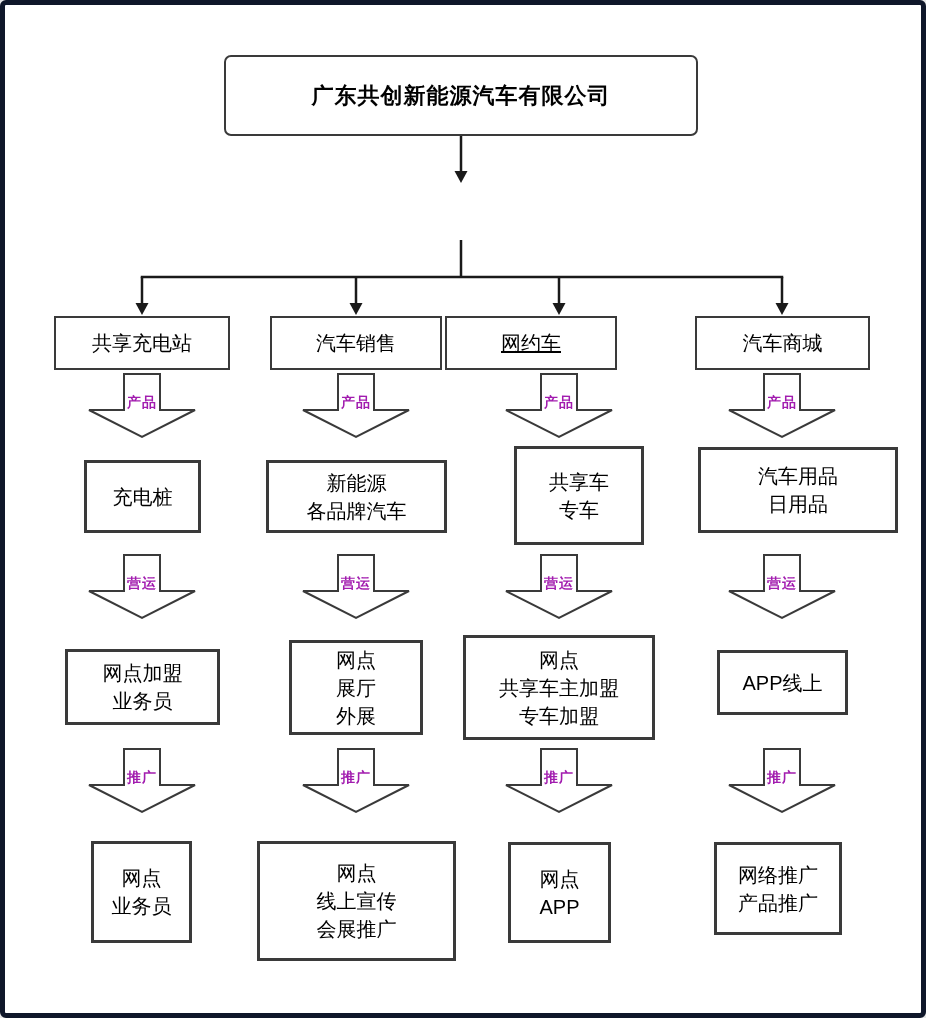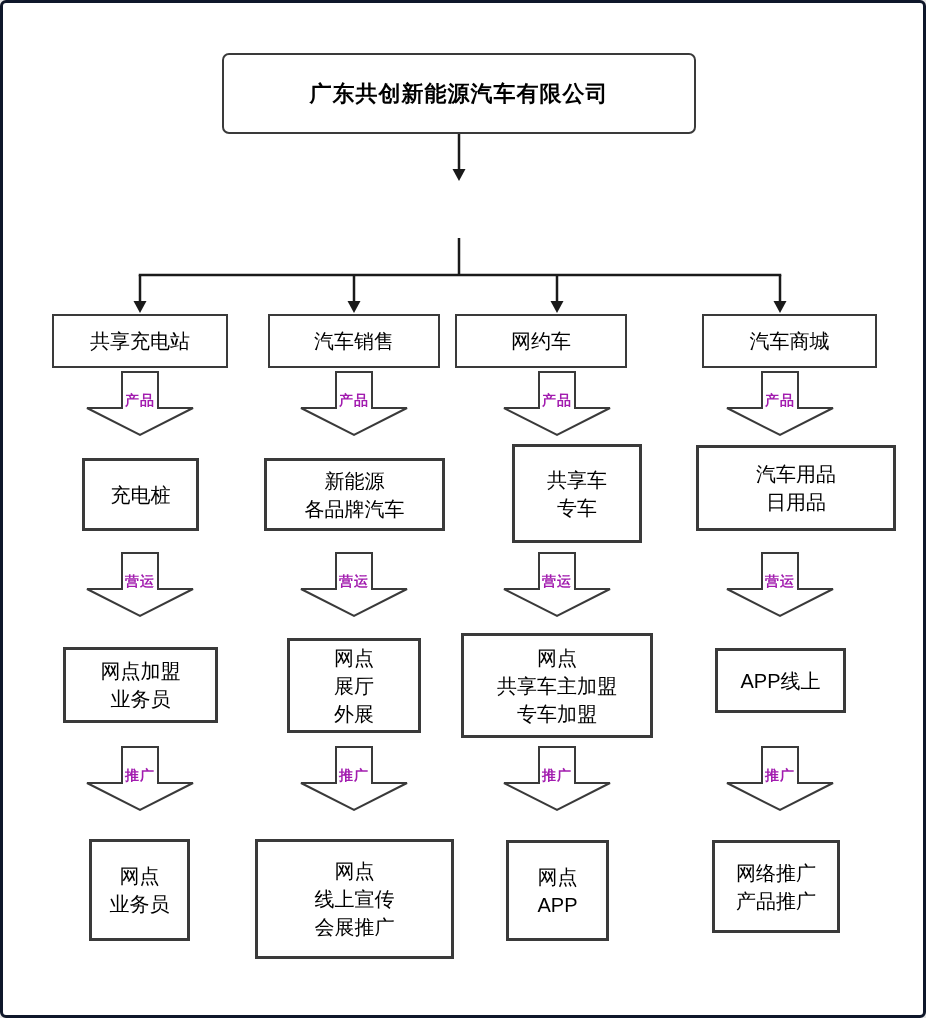--- a/index.html
+++ b/index.html
@@ -6,21 +6,21 @@
     margin: 0;
     padding: 0;
     background: #e8e8e8;
     font-family: "Liberation Sans", "DejaVu Sans", sans-serif;
   }
   .canvas {
     position: relative;
     width: 926px;
     height: 1018px;
     background: #ffffff;
-    border: 3px solid #0f172a;
+    border: 5px solid #0f172a;
     border-radius: 6px;
     box-sizing: border-box;
     overflow: hidden;
   }
   .connectors {
     position: absolute;
     left: 0; top: 0;
     width: 926px; height: 1018px;
     pointer-events: none;
   }
@@ -89,24 +89,24 @@
     <span>广东共创新能源汽车有限公司</span>
   </div>
 
 
   <div class="box hdr" style="left:49px; top:311px; width:176px; height:54px;">
     <span>共享充电站</span>
   </div>
   <div class="box hdr" style="left:265px; top:311px; width:172px; height:54px;">
     <span>汽车销售</span>
   </div>
-  <div class="box hdr" style="left:452px; top:311px; width:172px; height:54px;">
+  <div class="box hdr" style="left:440px; top:311px; width:172px; height:54px;text-decoration:underline;">
     <span>网约车</span>
   </div>
-  <div class="box hdr" style="left:690px; top:311px; width:175px; height:54px;margin-left:9px;">
+  <div class="box hdr" style="left:690px; top:311px; width:175px; height:54px;">
     <span>汽车商城</span>
   </div>
 
   <div class="barrow" style="left:82px; top:368px;">
     <svg width="110" height="66" viewBox="0 0 110 66">
       <polygon points="37,1 37,37 2,37 55,64 108,37 73,37 73,1" fill="#ffffff" stroke="#3a3a3a" stroke-width="2"></polygon>
     </svg>
     <div class="barrow-label">产品</div>
   </div>
   <div class="barrow" style="left:296px; top:368px;">

